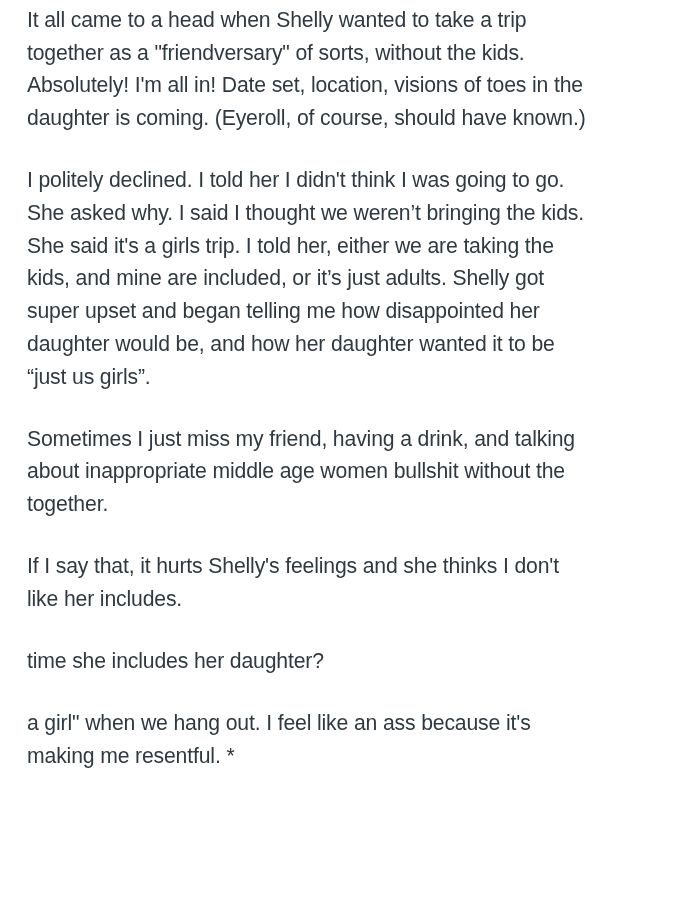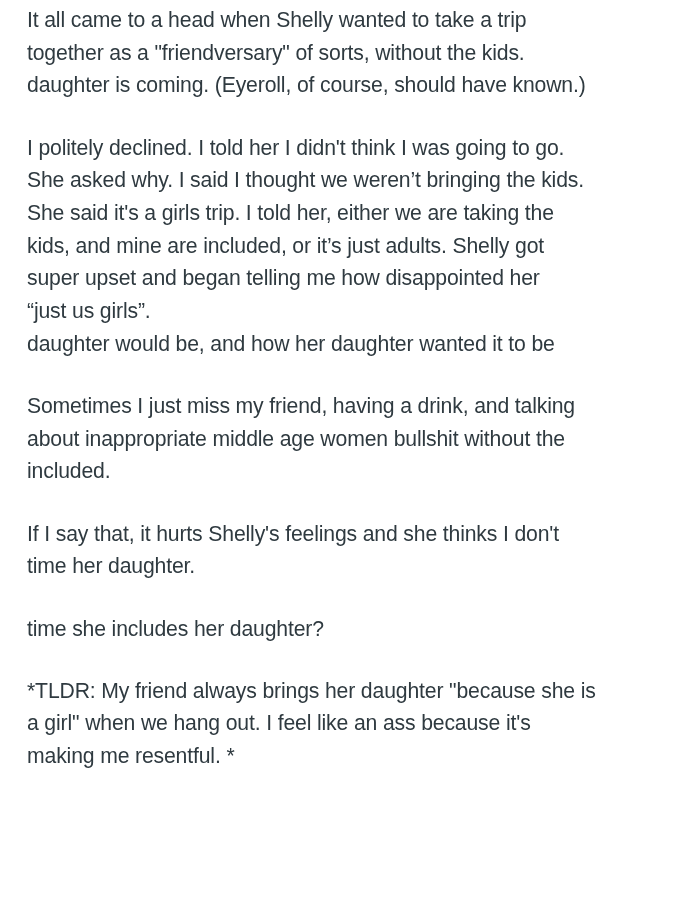--- a/index.html
+++ b/index.html
@@ -33,48 +33,48 @@
     }
   </style>
 </head>
 <body>
 
 <div class="post">
 
   <p class="para">
     <span class="line">It all came to a head when Shelly wanted to take a trip</span>
     <span class="line">together as a "friendversary" of sorts, without the kids.</span>
+    <span class="line">Absolutely! I'm all in! Date set, location, visions of toes in the</span>
     <span class="line">daughter is coming. (Eyeroll, of course, should have known.)</span>
   </p>
 
 
   <p class="para">
     <span class="line">I politely declined. I told her I didn't think I was going to go.</span>
     <span class="line">She asked why. I said I thought we weren’t bringing the kids.</span>
     <span class="line">She said it's a girls trip. I told her, either we are taking the</span>
     <span class="line">kids, and mine are included, or it’s just adults. Shelly got</span>
     <span class="line">super upset and began telling me how disappointed her</span>
+    <span class="line">daughter would be, and how her daughter wanted it to be</span>
     <span class="line">“just us girls”.</span>
-    <span class="line">daughter would be, and how her daughter wanted it to be</span>
   </p>
 
   <p class="para">
     <span class="line">Sometimes I just miss my friend, having a drink, and talking</span>
     <span class="line">about inappropriate middle age women bullshit without the</span>
-    <span class="line">included.</span>
+    <span class="line">together.</span>
   </p>
 
   <p class="para">
     <span class="line">If I say that, it hurts Shelly's feelings and she thinks I don't</span>
-    <span class="line">time her daughter.</span>
+    <span class="line">like her includes.</span>
   </p>
 
   <p class="para">
     <span class="line">time she includes her daughter?</span>
   </p>
 
   <p class="para">
-    <span class="line">*TLDR: My friend always brings her daughter "because she is</span>
     <span class="line">a girl" when we hang out. I feel like an ass because it's</span>
     <span class="line">making me resentful. *</span>
   </p>
 
 </div>
 
 </body></html>

